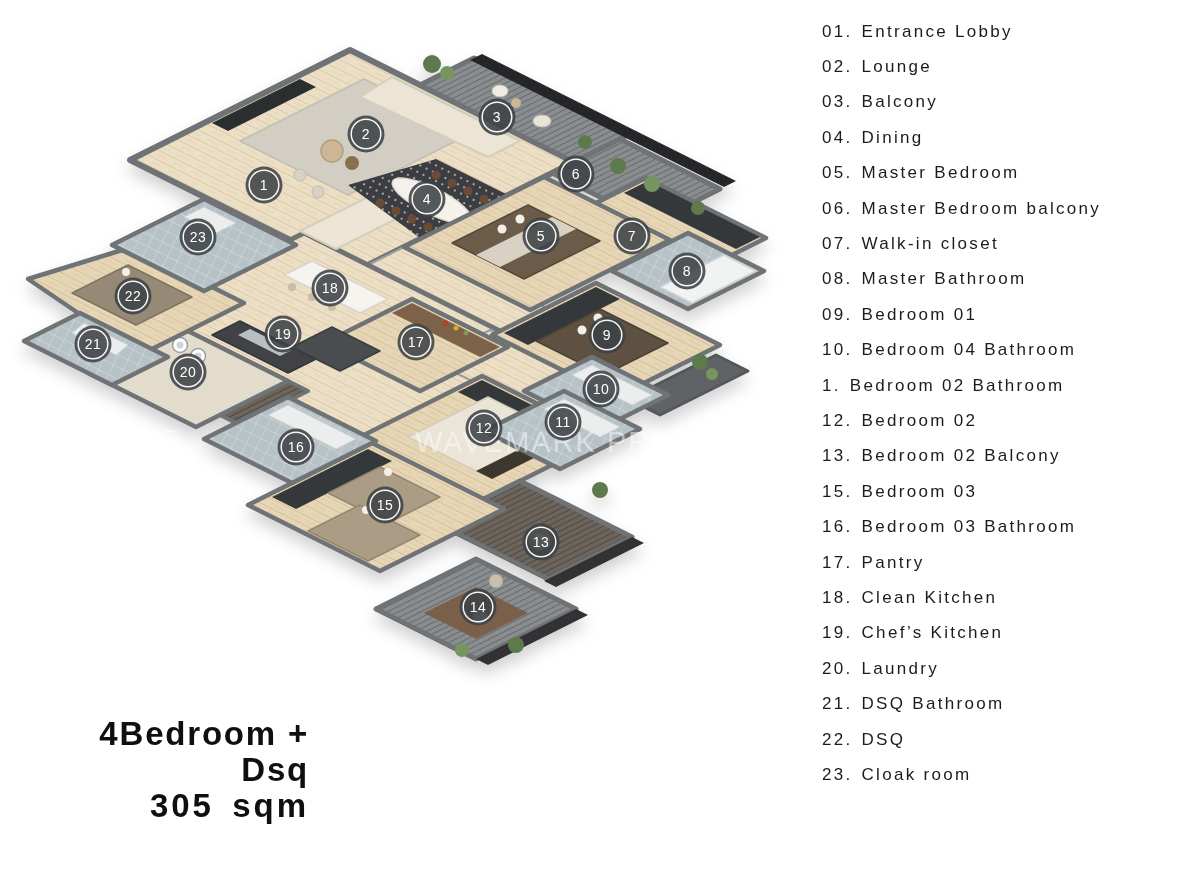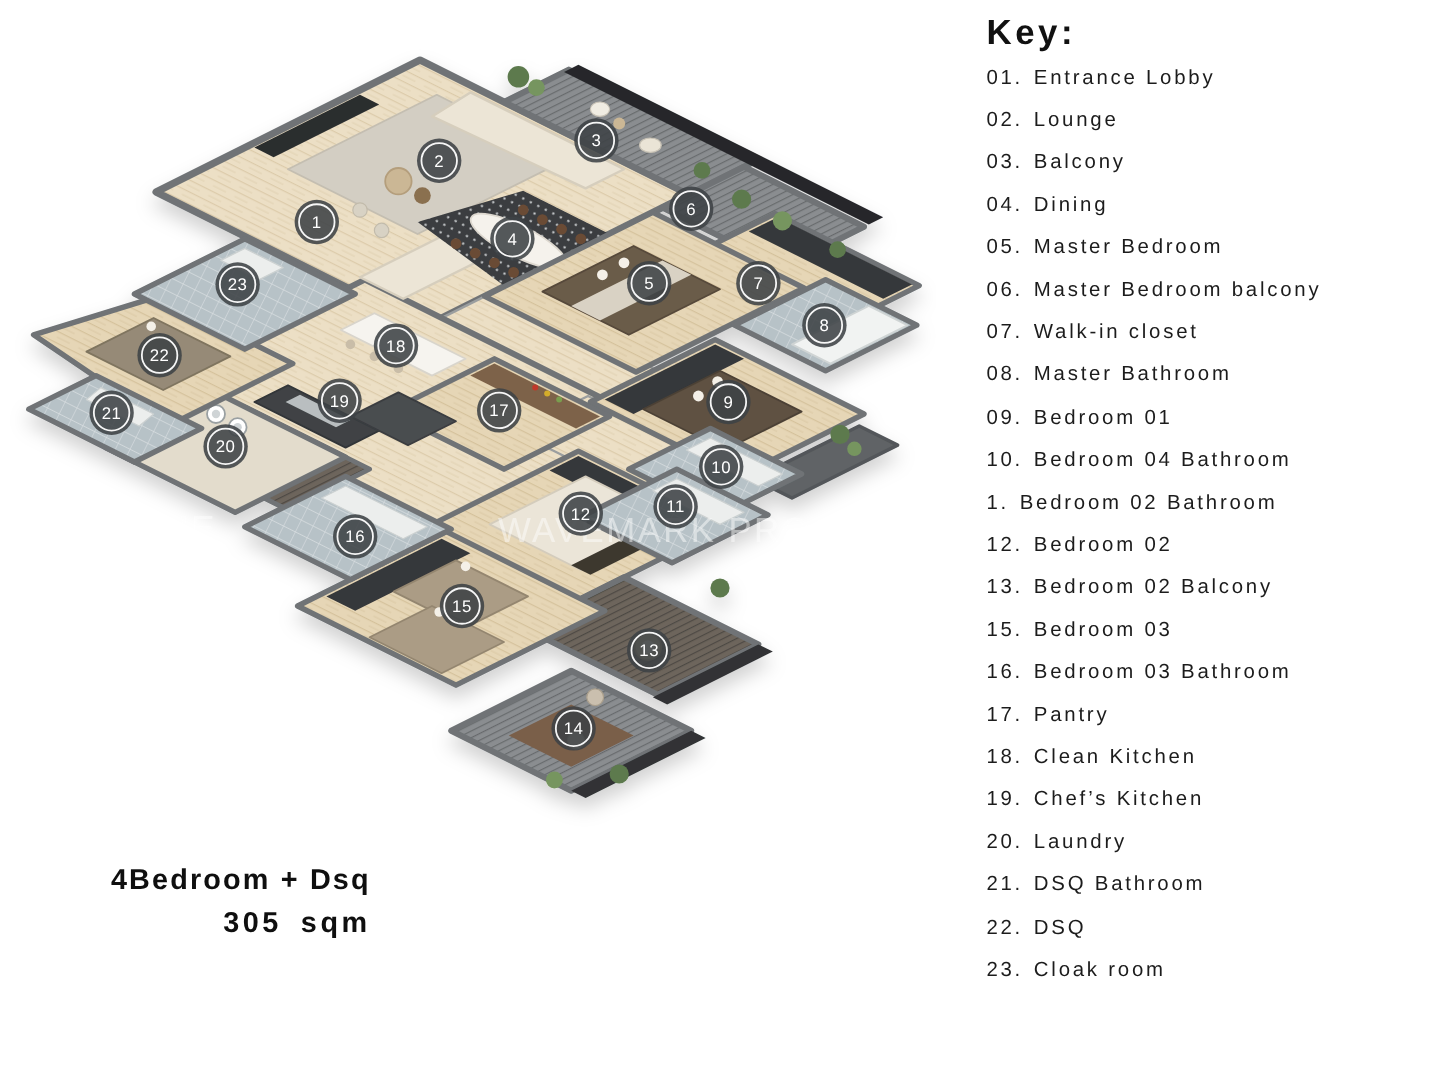--- a/index.html
+++ b/index.html
@@ -16,21 +16,21 @@
   .key-panel{position:absolute;left:822px;top:12px;width:372px;}
   .key-heading{margin:0;font-size:29px;font-weight:700;letter-spacing:3px;color:#111;}
   .key-list{margin-top:2px;}
   .key-item{
     display:flex;align-items:center;height:35.4px;
     font-size:17px;letter-spacing:2.3px;color:#1c1c1c;font-weight:400;
   }
   .key-num{margin-right:9px;white-space:pre;}
   .summary{
     position:absolute;left:46px;top:716px;width:263px;text-align:right;
-    font-size:24px;font-weight:700;color:#0f0f0f;line-height:36px;letter-spacing:1.8px;
+    font-size:33px;font-weight:700;color:#0f0f0f;line-height:36px;letter-spacing:1.8px;
   }
   .summary .line2{letter-spacing:3px;word-spacing:6px;}
   .marker-num{
     font-family:"Liberation Sans", sans-serif;font-size:14px;fill:#ffffff;
     text-anchor:middle;letter-spacing:0.5px;font-weight:400;
   }
   .watermark{
     font-family:"Liberation Sans", sans-serif;font-size:29px;letter-spacing:2px;
     fill:#ffffff;opacity:0.48;
   }
@@ -361,21 +361,20 @@
           <g>
             <circle cx="198" cy="237" r="18.5" fill="rgba(62,66,69,0.88)"></circle>
             <circle cx="198" cy="237" r="14.8" fill="none" stroke="#ffffff" stroke-width="1.5" opacity="0.95"></circle>
             <text x="198" y="242" class="marker-num">23</text>
           </g>
         </g>
   </svg>
   </div>
 
   <div class="key-panel">
-    <h2 class="key-heading">Key:</h2>
     <div class="key-list" id="key-list">
   <div class="key-item">
     <span class="key-num">01.</span>
     <span class="key-label">Entrance Lobby</span>
   </div>
 
   <div class="key-item">
     <span class="key-num">02.</span>
     <span class="key-label">Lounge</span>
   </div>

